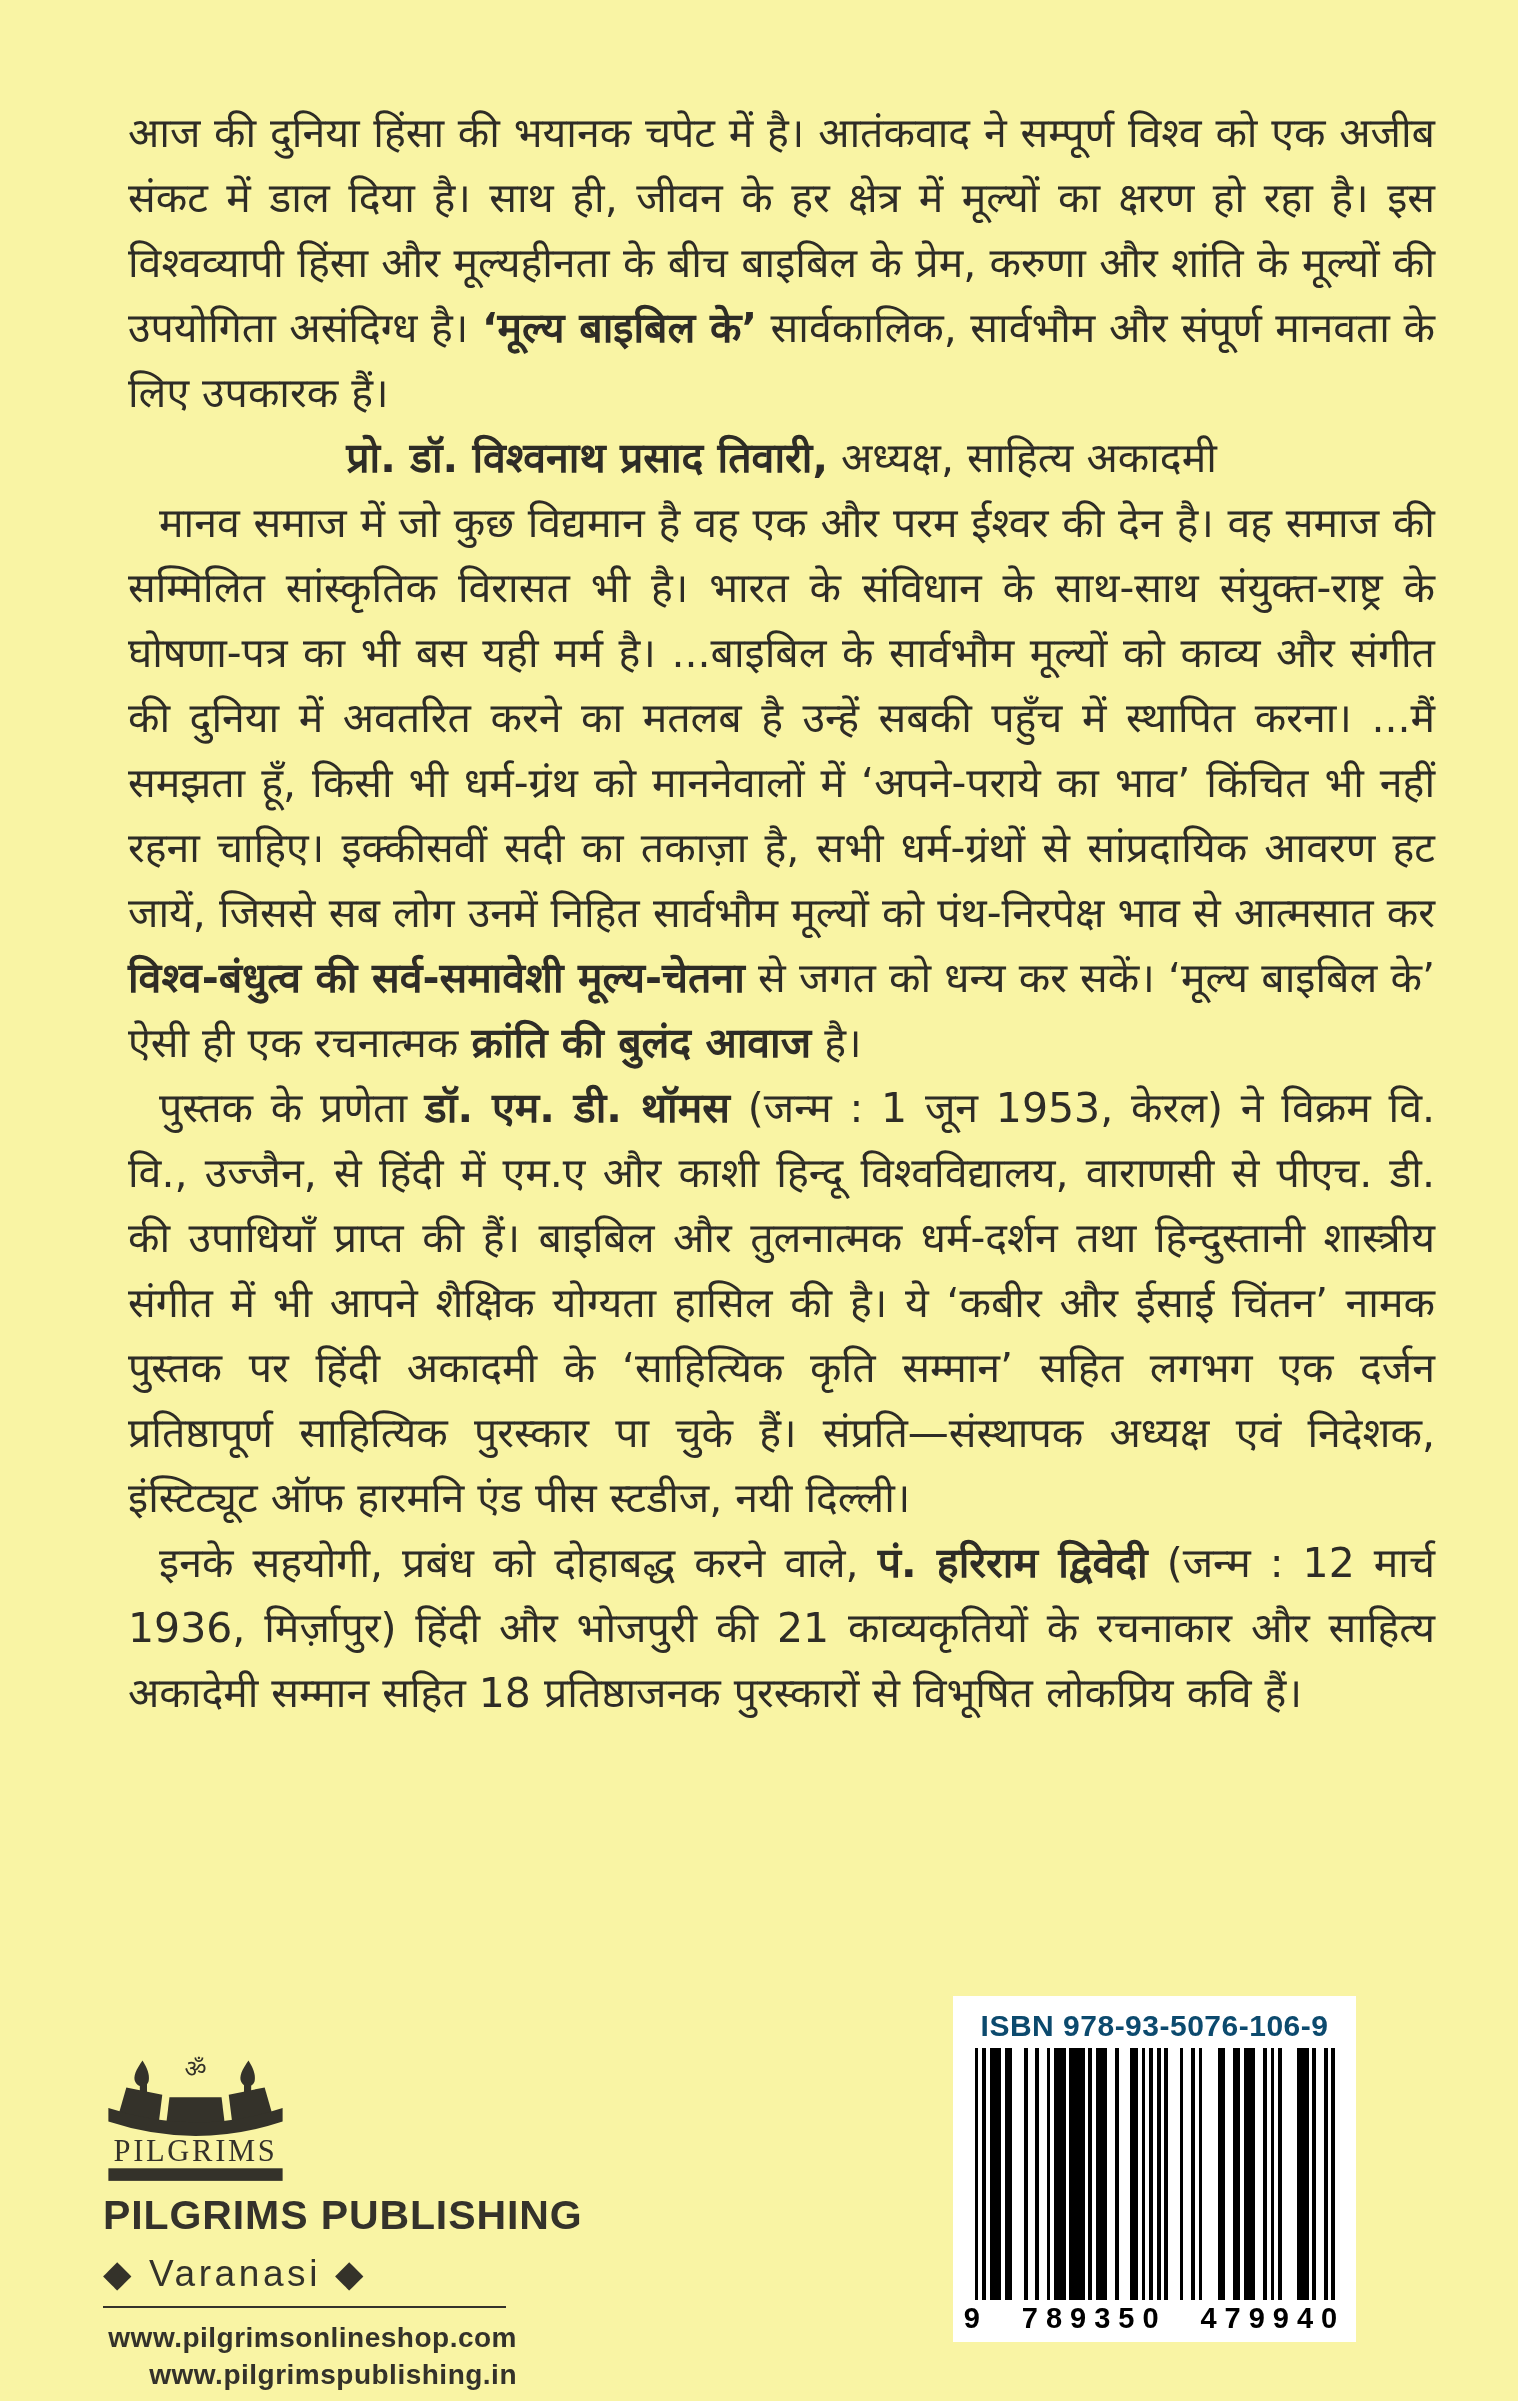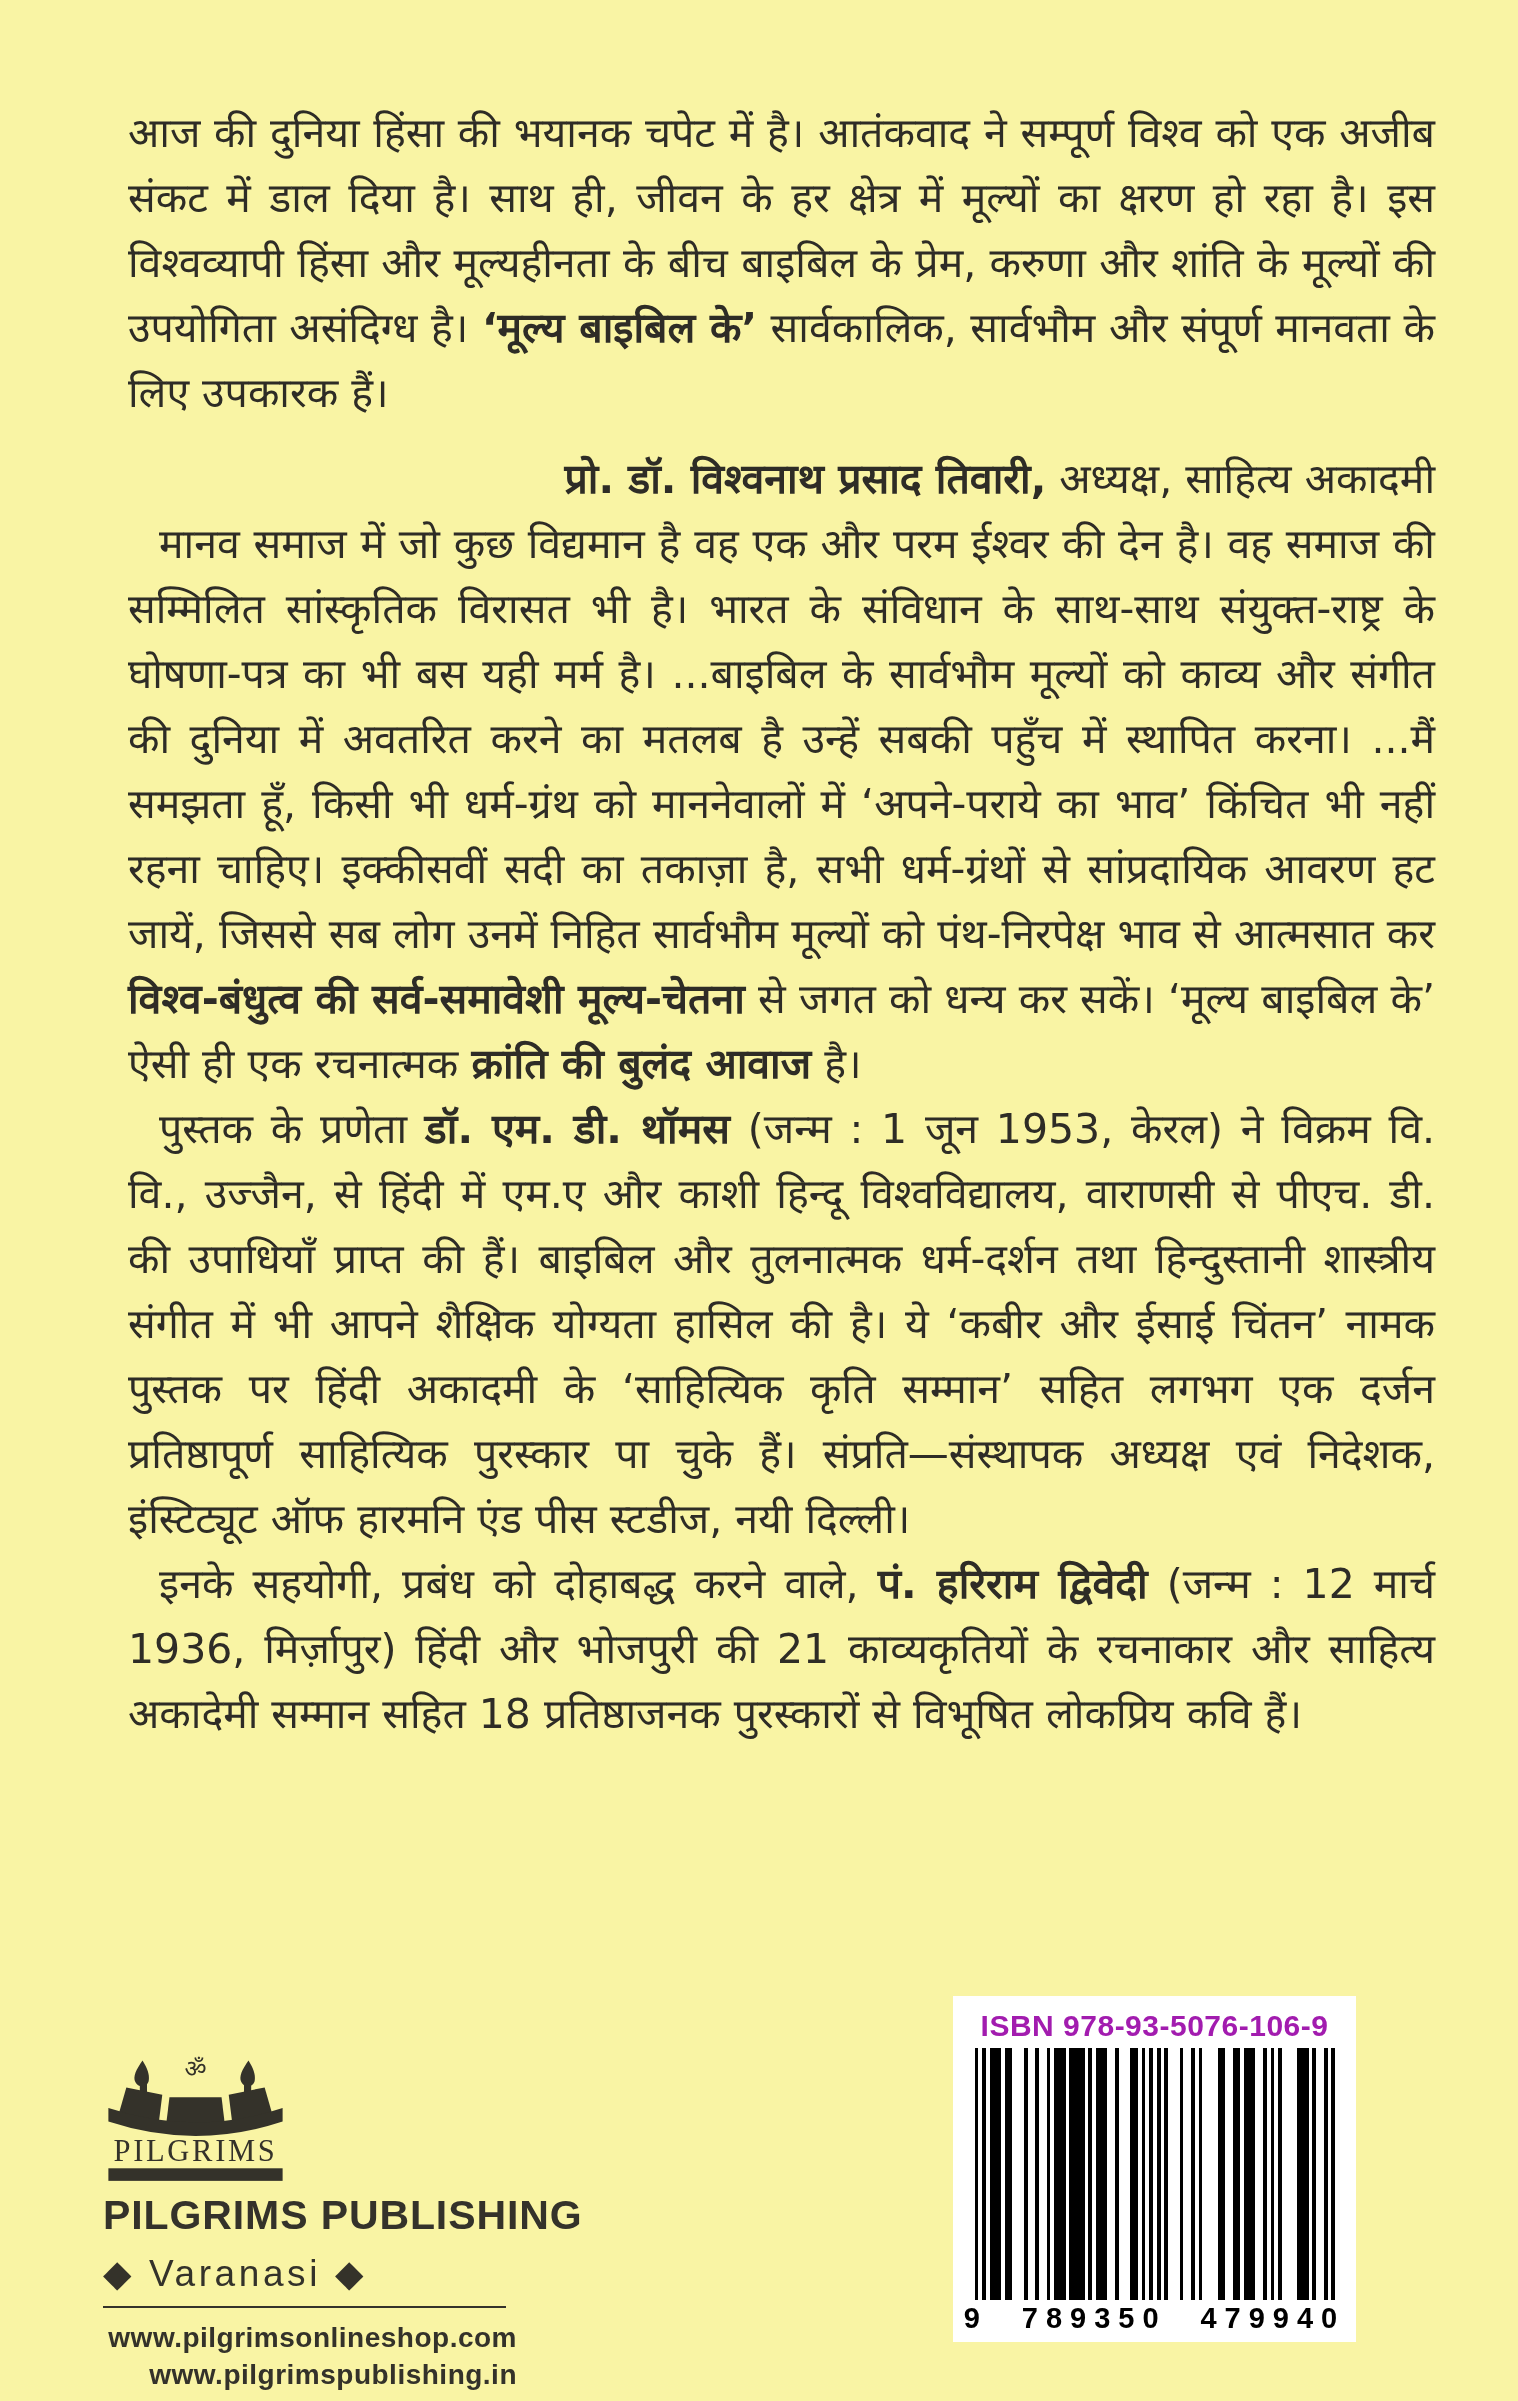--- a/index.html
+++ b/index.html
@@ -13,21 +13,21 @@
     color:#2e2c26;
   }
   .blurb{
     position:absolute;
     left:128px;top:101px;width:1307px;
     font-size:41px;line-height:65px;
     text-align:justify;
   }
   .blurb p{margin:0;padding:0;}
   .blurb p.indent{text-indent:31px;}
-  .blurb p.attribution{text-align:right;margin-top:21px;}
+  .blurb p.attribution{text-align:center;}
   .b{font-weight:bold;}
 
   
   .publisher{
     position:absolute;left:103px;top:2055px;width:414px;
     color:#34322a;
   }
   .logo{display:block;width:185px;height:126px;}
   .logo .lg-shape{fill:#34322a;}
   .logo text{fill:#34322a;}
@@ -53,21 +53,21 @@
   }
 
   
   .barcode-box{
     position:absolute;left:953px;top:1996px;width:403px;height:346px;
     background:#ffffff;
   }
   .isbn-label{
     margin-top:12.6px;text-align:center;
     font-family:"Liberation Sans",sans-serif;
-    font-weight:bold;font-size:30px;letter-spacing:0.5px;color:#a21caf;white-space:nowrap;
+    font-weight:bold;font-size:30px;letter-spacing:0.5px;color:#0c4a6e;white-space:nowrap;
   }
   .bars{
     display:flex;width:360px;height:252px;margin:5.4px auto 0 auto;
   }
   .module{flex:1 1 auto;height:100%;}
   .module.bar{background:#000;}
   .barcode-digits{
     display:flex;justify-content:space-between;
     margin:1.8px 10.8px 0 10.8px;
     font-family:"Liberation Sans",sans-serif;

